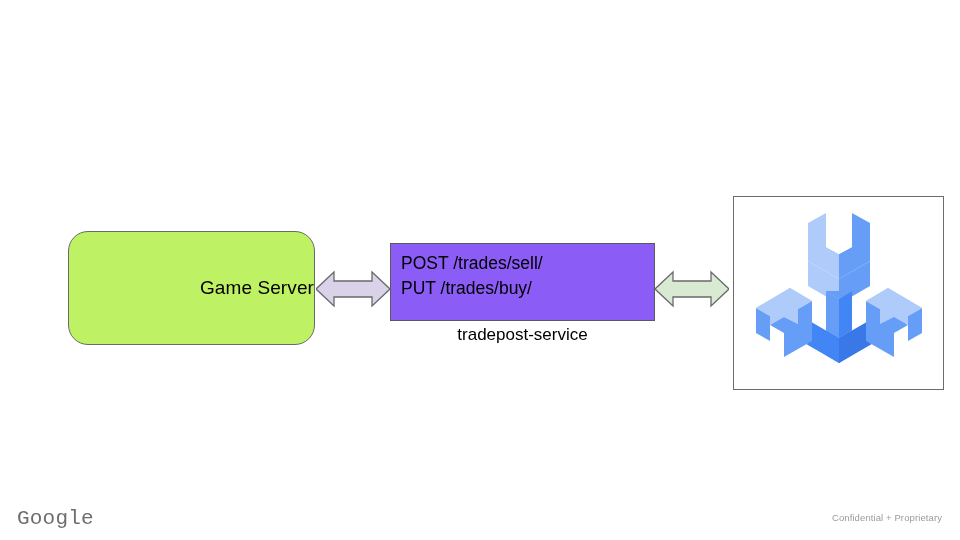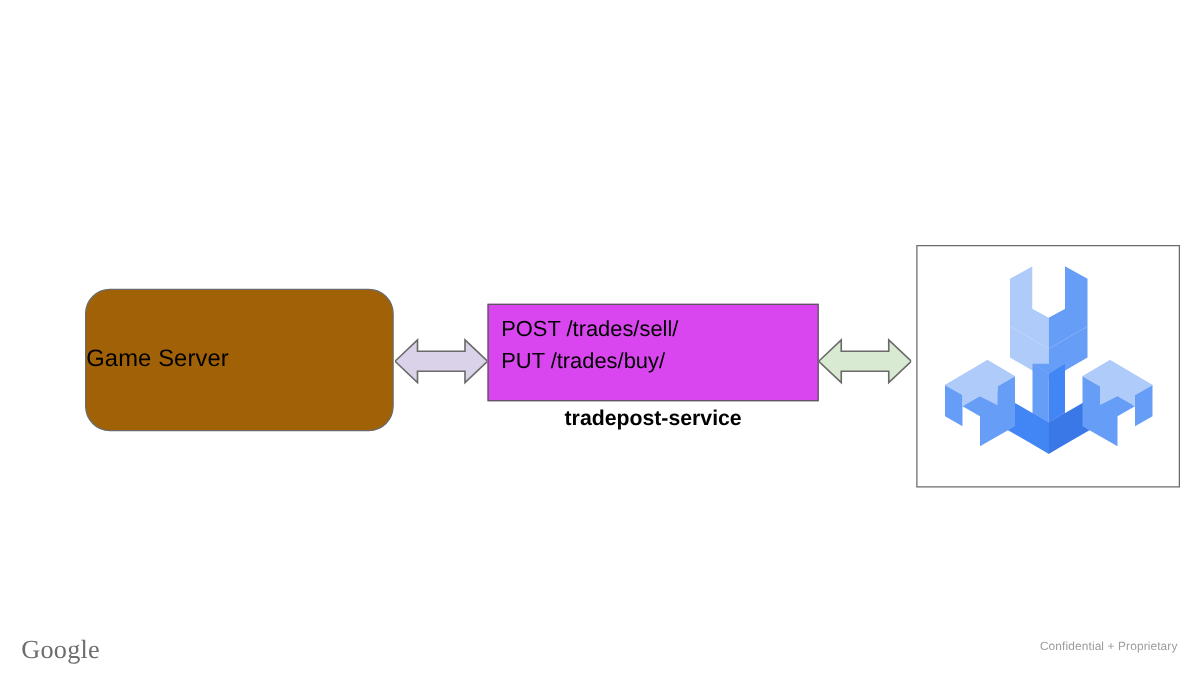--- a/index.html
+++ b/index.html
@@ -20,27 +20,27 @@
     background: #ffffff;
   }
 
   
   #game-server-node {
     position: absolute;
     left: 68px;
     top: 231px;
     width: 247px;
     height: 114px;
-    background: #a16207;
+    background: #bef264;
     border: 1.5px solid #6a6a6a;
     border-radius: 20px;
     box-sizing: border-box;
     display: flex;
     align-items: center;
-    justify-content: flex-start;
+    justify-content: flex-end;
   }
   #game-server-label {
     font-size: 19px;
     color: #000000;
     line-height: 1.2;
     letter-spacing: 0.1px;
   }
 
   
   .arrow-wrap {
@@ -52,39 +52,39 @@
   #arrow-right-service { left: 655px; top: 269px; }
   .arrow-wrap svg { display: block; }
 
   
   #tradepost-box {
     position: absolute;
     left: 390px;
     top: 243px;
     width: 265px;
     height: 78px;
-    background: #d946ef;
+    background: #8b5cf6;
     border: 1.5px solid #595959;
     box-sizing: border-box;
     padding: 7px 0 0 10px;
   }
   .endpoint-line {
     font-size: 17.5px;
     color: #000000;
     line-height: 1.43;
     white-space: pre;
   }
   #tradepost-caption {
     position: absolute;
     left: 390px;
     top: 325px;
     width: 265px;
     text-align: center;
     font-size: 17px;
-    font-weight: bold;
+    font-weight: normal;
     color: #000000;
   }
 
   
   #tool-logo-frame {
     position: absolute;
     left: 733px;
     top: 196px;
     width: 211px;
     height: 194px;
@@ -98,21 +98,21 @@
   #tool-logo-frame svg { display: block; }
 
   
   #google-wordmark {
     position: absolute;
     left: 17px;
     top: 507px;
     font-size: 21px;
     color: #6e6e6e;
     letter-spacing: 0.2px;
-    font-family: Liberation Serif, serif;
+    font-family: Liberation Mono, monospace;
   }
   #confidential-note {
     position: absolute;
     right: 18px;
     top: 512px;
     font-size: 9.5px;
     color: #9b9b9b;
     letter-spacing: 0.1px;
     text-align: center;
   }

